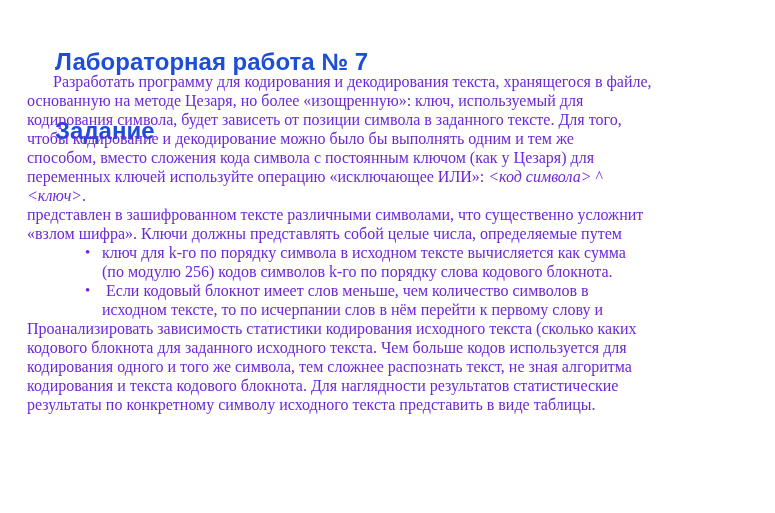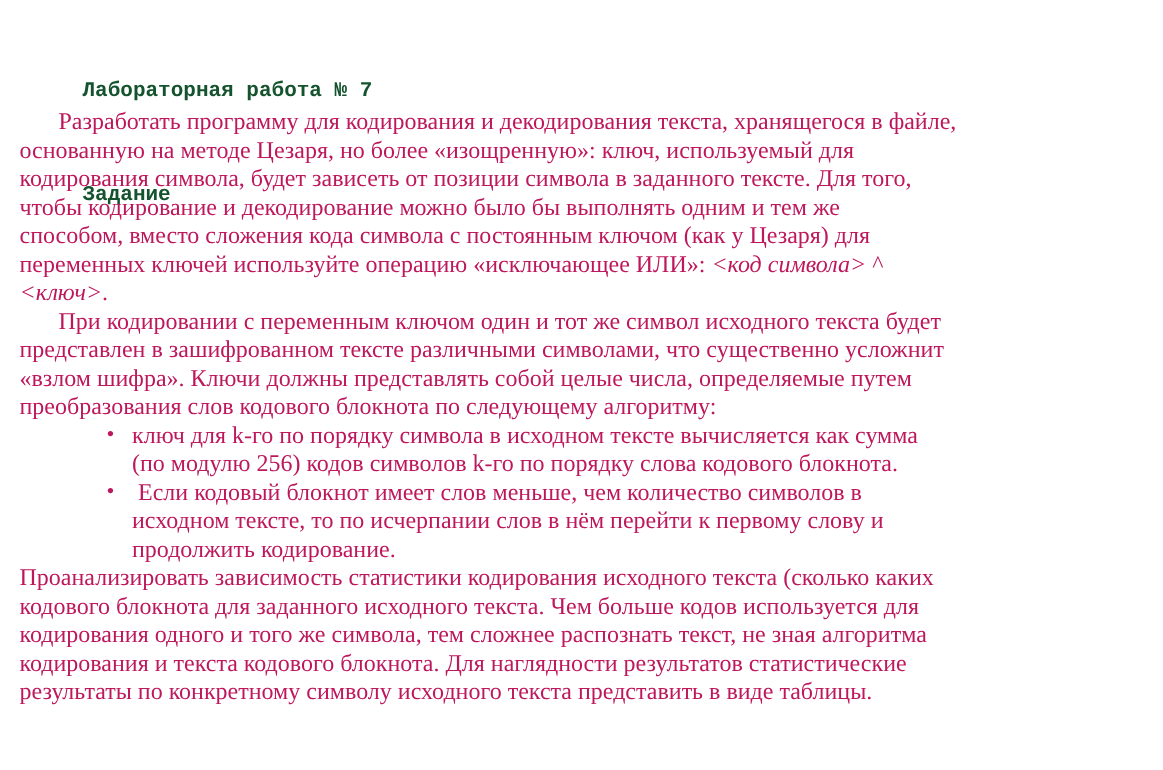--- a/index.html
+++ b/index.html
@@ -9,35 +9,35 @@
     height: 513px;
     background: #ffffff;
     overflow: hidden;
     font-family: "Liberation Serif", serif;
     color: #000000;
   }
   .doc-title {
     position: absolute;
     left: 55px;
     top: 4px;
-    font-family: Liberation Mono, monospace;
+    font-family: Liberation Sans, sans-serif;
     font-weight: bold;
-    font-size: 14px;
+    font-size: 24px;
     line-height: 23px;
-    color: #14532d;
+    color: #1d4ed8;
     white-space: pre;
   }
   .doc-body {
     position: absolute;
-    left: 13px;
+    left: 27px;
     top: 72px;
     width: 748px;
     font-size: 16px;
     line-height: 19px;
-    color: #be185d;
+    color: #6d28d9;
   }
   .ln { white-space: pre; height: 19px; }
   .ln.indent { padding-left: 26px; }
   .it { font-style: italic; }
   .bullet-first { position: relative; padding-left: 75px; }
   .bullet-marker {
     position: absolute;
     left: 58px;
     top: 0;
     font-size: 15px;
@@ -57,31 +57,28 @@
   <div class="doc-body">
 
     <div class="ln indent">Разработать программу для кодирования и декодирования текста, хранящегося в файле,</div>
     <div class="ln">основанную на методе Цезаря, но более «изощренную»: ключ, используемый для</div>
     <div class="ln">кодирования символа, будет зависеть от позиции символа в заданного тексте. Для того,</div>
     <div class="ln">чтобы кодирование и декодирование можно было бы выполнять одним и тем же</div>
     <div class="ln">способом, вместо сложения кода символа с постоянным ключом (как у Цезаря) для</div>
     <div class="ln"><span>переменных ключей используйте операцию «исключающее ИЛИ»: </span><span class="it">&lt;код символа&gt;</span><span> ^</span></div>
     <div class="ln"><span class="it">&lt;ключ&gt;</span><span>.</span></div>
 
-    <div class="ln indent">При кодировании с переменным ключом один и тот же символ исходного текста будет</div>
     <div class="ln">представлен в зашифрованном тексте различными символами, что существенно усложнит</div>
     <div class="ln">«взлом шифра». Ключи должны представлять собой целые числа, определяемые путем</div>
-    <div class="ln">преобразования слов кодового блокнота по следующему алгоритму:</div>
 
     <div class="ln bullet-first"><span class="bullet-marker">•</span><span>ключ для k-го по порядку символа в исходном тексте вычисляется как сумма</span></div>
     <div class="ln bullet-cont">(по модулю 256) кодов символов k-го по порядку слова кодового блокнота.</div>
 
     <div class="ln bullet-first"><span class="bullet-marker">•</span><span> Если кодовый блокнот имеет слов меньше, чем количество символов в</span></div>
     <div class="ln bullet-cont">исходном тексте, то по исчерпании слов в нём перейти к первому слову и</div>
-    <div class="ln bullet-cont">продолжить кодирование.</div>
 
     <div class="ln">Проанализировать зависимость статистики кодирования исходного текста (сколько каких</div>
     <div class="ln">кодового блокнота для заданного исходного текста. Чем больше кодов используется для</div>
     <div class="ln">кодирования одного и того же символа, тем сложнее распознать текст, не зная алгоритма</div>
     <div class="ln">кодирования и текста кодового блокнота. Для наглядности результатов статистические</div>
     <div class="ln">результаты по конкретному символу исходного текста представить в виде таблицы.</div>
 
   </div>
 </div>
 

